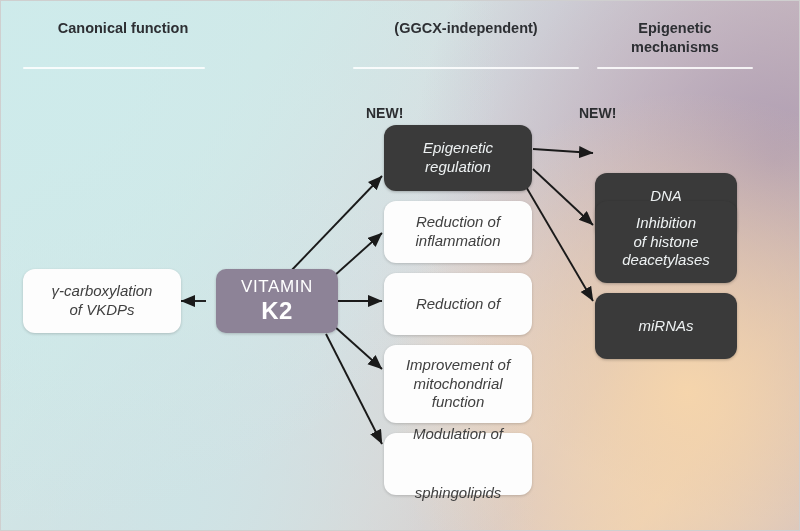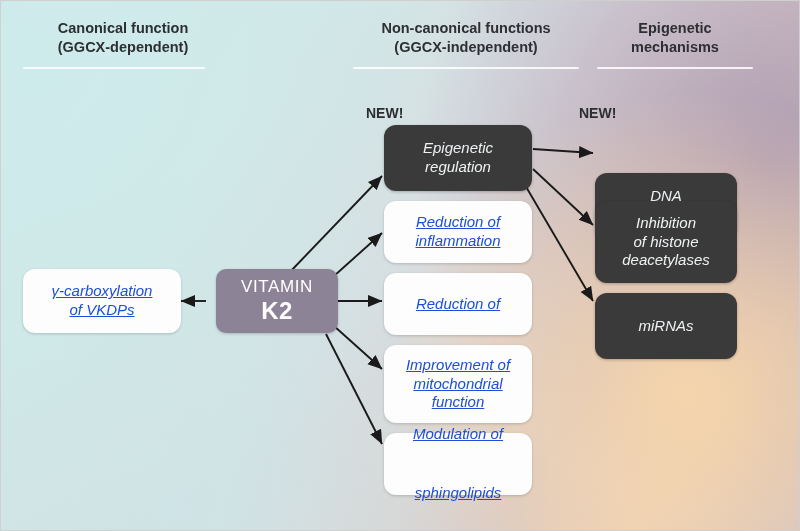--- a/index.html
+++ b/index.html
@@ -49,24 +49,23 @@
     align-items: center;
     justify-content: center;
     text-align: center;
     border-radius: 12px;
     font-style: italic;
     line-height: 1.25;
     padding: 4px 8px;
   }
   .box-light {
     background: #fdfdfd;
-    color: #1d4ed8;
+    color: #404040;
     box-shadow: 0 1px 3px rgba(0,0,0,0.18);
     font-size: 15px;
-    text-decoration: underline;
   }
   .box-dark {
     background: #3a3a3a;
     color: #eef2f3;
     box-shadow: 0 1px 3px rgba(0,0,0,0.25);
     font-size: 15px;
   }
   .box-vitamin {
     background: #8d8397;
     color: #ffffff;
@@ -103,26 +102,24 @@
     overflow: visible;
   }
 </style>
 </head>
 <body>
 
 <div id="stage">
 
   <div class="col-head" style="left:22px; top:18px; width:200px; font-size:14.5px;">
     <div>Canonical function</div>
-    <div class="sub">(GGCX-dependent)</div>
   </div>
   <div class="head-rule" style="left:22px; top:66px; width:182px;"></div>
 
   <div class="col-head" style="left:350px; top:18px; width:230px; font-size:14.5px;">
-    <div>Non-canonical functions</div>
     <div class="sub">(GGCX-independent)</div>
   </div>
   <div class="head-rule" style="left:352px; top:66px; width:226px;"></div>
 
   <div class="col-head" style="left:594px; top:18px; width:160px; font-size:14.5px;">
     <div>Epigenetic</div>
     <div class="sub">mechanisms</div>
   </div>
   <div class="head-rule" style="left:596px; top:66px; width:156px;"></div>
 

